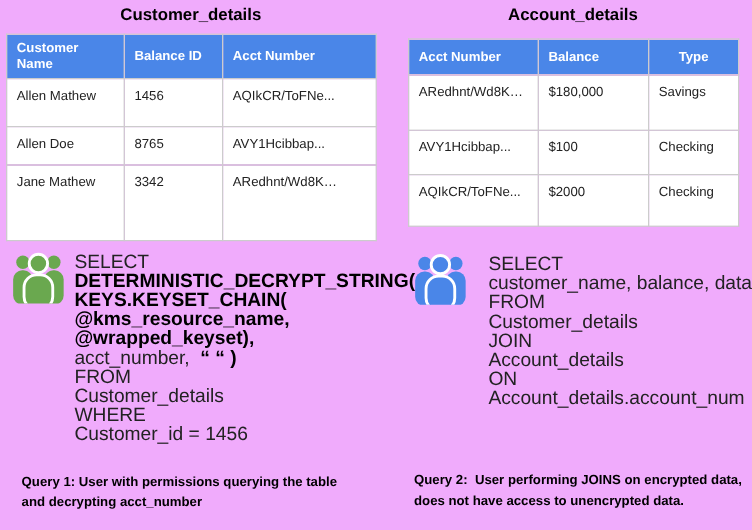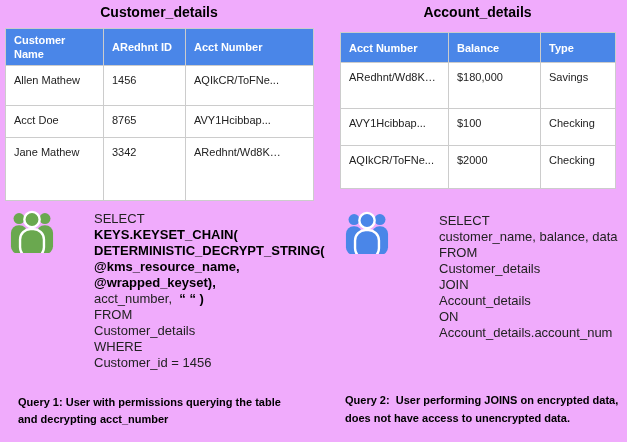--- a/index.html
+++ b/index.html
@@ -58,24 +58,23 @@
   .tbl-left  tbody tr:nth-child(1) { height: 40px; }
   .tbl-left  tbody tr:nth-child(2) { height: 32px; }
   .tbl-left  tbody tr:nth-child(3) { height: 63px; }
   .tbl-right tr.hrow { height: 30px; }
   .tbl-right tbody tr:nth-child(1) { height: 46px; }
   .tbl-right tbody tr:nth-child(2) { height: 37px; }
   .tbl-right tbody tr:nth-child(3) { height: 43px; }
 
   
   .query-text {
-    font-size: 13px;
+    font-size: 16px;
     line-height: 16px;
     color: #222222;
-    margin-left: 32px;
   }
   .query-text .qline { white-space: pre; }
   .query-text .b { font-weight: bold; color: #000000; }
   .q1-text { left: 62px;  top: 211px; width: 260px; }
   .q2-text { left: 407px; top: 213px; width: 215px; }
 
   .group-icon { width: 46px; height: 44px; display: block; }
   .icon1 { left: 9px;   top: 209px; }
   .icon2 { left: 344px; top: 210px; }
 
@@ -100,32 +99,32 @@
 
   <table class="abs dtable tbl-left">
     <colgroup>
         <col style="width:98px">
         <col style="width:82px">
         <col style="width:128px">
       </colgroup>
   <thead>
         <tr class="hrow">
           <th style="background: rgb(74, 134, 232);">Customer Name</th>
-          <th style="background: rgb(74, 134, 232);">ARedhnt ID</th>
+          <th style="background: rgb(74, 134, 232);">Balance ID</th>
           <th style="background: rgb(74, 134, 232);">Acct Number</th>
         </tr>
       </thead>
       <tbody>
         <tr>
           <td>Allen Mathew</td>
           <td>1456</td>
           <td>AQIkCR/ToFNe...</td>
         </tr>
         <tr>
-          <td>Acct Doe</td>
+          <td>Allen Doe</td>
           <td>8765</td>
           <td>AVY1Hcibbap...</td>
         </tr>
         <tr>
           <td>Jane Mathew</td>
           <td>3342</td>
           <td>ARedhnt/Wd8K…</td>
         </tr>
       </tbody>
     </table>
@@ -133,21 +132,21 @@
   <table class="abs dtable tbl-right">
     <colgroup>
         <col style="width:108px">
         <col style="width:92px">
         <col style="width:75px">
       </colgroup>
   <thead>
         <tr class="hrow">
           <th style="background: rgb(74, 134, 232);">Acct Number</th>
           <th style="background: rgb(74, 134, 232); margin-left: 44px;">Balance</th>
-          <th style="background: rgb(74, 134, 232);">Type</th>
+          <th style="background: rgb(74, 134, 232); text-align: center;">Type</th>
         </tr>
       </thead>
       <tbody>
         <tr>
           <td>ARedhnt/Wd8K…</td>
           <td>$180,000</td>
           <td>Savings</td>
         </tr>
         <tr>
           <td>AVY1Hcibbap...</td>
@@ -167,22 +166,22 @@
       <circle cx="10.5" cy="10" r="5.8"></circle>
       <rect x="2" y="17" width="17" height="30" rx="8"></rect>
       <circle cx="37.5" cy="10" r="5.8"></circle>
       <rect x="29" y="17" width="17" height="30" rx="8"></rect>
       <circle cx="24" cy="11" r="8" stroke="#ffffff" stroke-width="2.5"></circle>
       <rect x="11.5" y="21" width="25" height="30" rx="11" stroke="#ffffff" stroke-width="2.5"></rect>
     </svg>
   </span>
   <div class="abs query-text q1-text">
       <div class="qline"><span>SELECT</span></div>
+      <div class="qline"><span class="b">DETERMINISTIC_DECRYPT_STRING(</span></div>
       <div class="qline"><span class="b">KEYS.KEYSET_CHAIN(</span></div>
-      <div class="qline"><span class="b">DETERMINISTIC_DECRYPT_STRING(</span></div>
       <div class="qline"><span class="b">@kms_resource_name,</span></div>
       <div class="qline"><span class="b">@wrapped_keyset),</span></div>
       <div class="qline"><span>acct_number,  </span><span class="b">“ “ )</span></div>
       <div class="qline"><span>FROM</span></div>
       <div class="qline"><span>Customer_details</span></div>
       <div class="qline"><span>WHERE</span></div>
       <div class="qline"><span>Customer_id = 1456</span></div>
     </div>
 
   <span class="abs icon2" style="color: rgb(74, 134, 232);">

